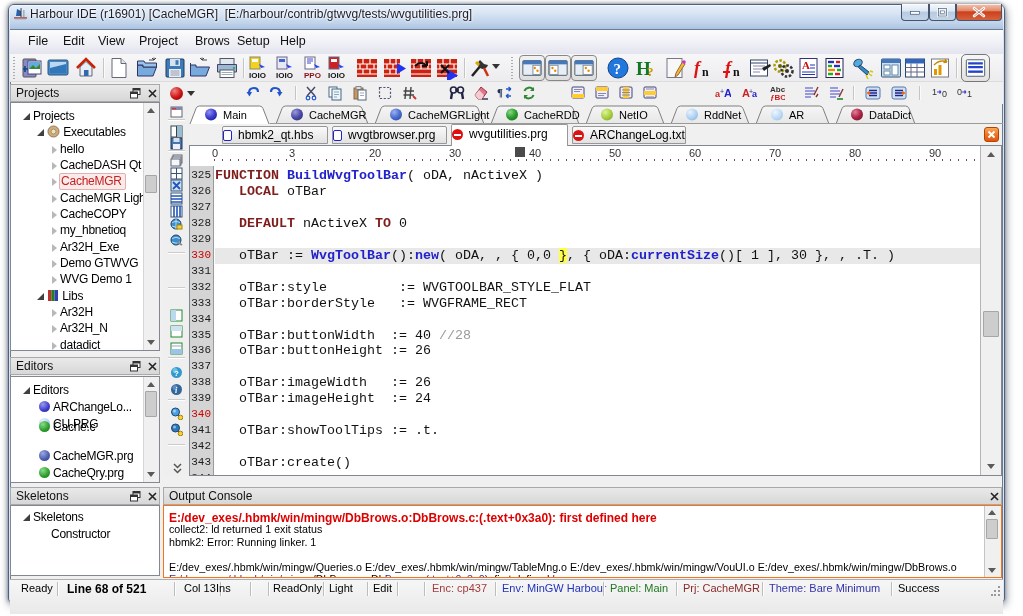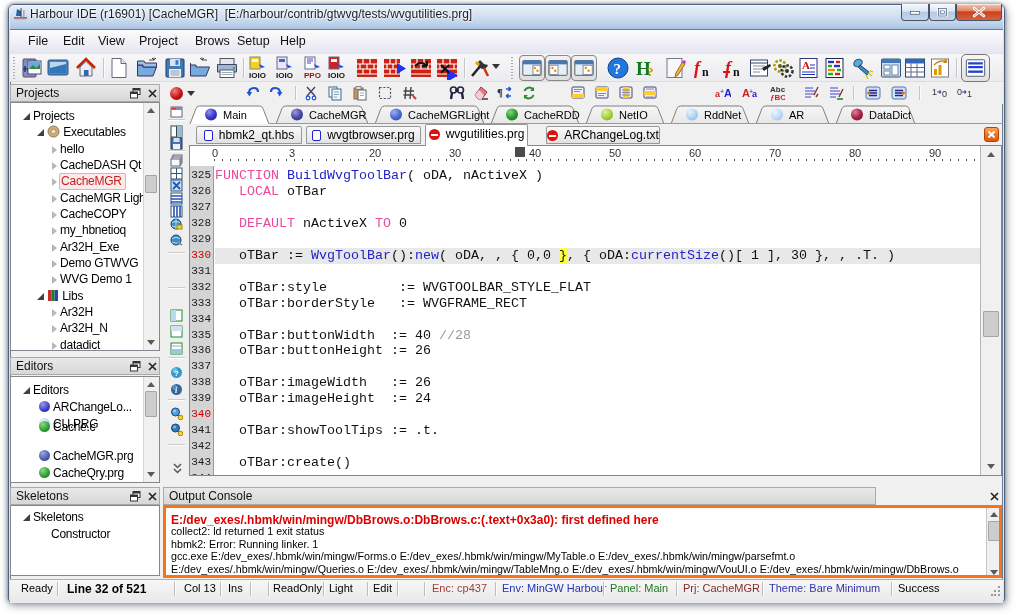--- a/index.html
+++ b/index.html
@@ -51,33 +51,33 @@
 .arrU{border-bottom:5px solid #5a5a5a;}
 .arrD{border-top:5px solid #5a5a5a;}
 
 .trow{position:absolute;white-space:nowrap;height:16px;line-height:16px;font-size:12px;letter-spacing:-0.25px;}
 .tri{display:inline-block;width:0;height:0;border-right:7px solid #404040;border-top:7px solid transparent;
  vertical-align:0px;}
 .tric{display:inline-block;width:0;height:0;border-top:4px solid transparent;border-bottom:4px solid transparent;
  border-left:5px solid #b8b8b8;vertical-align:-1px;}
 .ball{display:inline-block;width:11px;height:11px;border-radius:50%;vertical-align:-1px;}
 
-#status{position:absolute;left:10px;top:579px;width:993px;height:24px;
+#status{position:absolute;left:10px;top:579px;width:993px;height:35px;
  background:linear-gradient(#f6f6f6,#e9e9e9);border-top:1px solid #aeaeae;font-size:11px;color:#000;padding-left:36px;}
 #status span{position:absolute;top:2px;white-space:nowrap;}
 .ssep{position:absolute;top:2px;height:14px;width:1px;background:#bdbdbd;box-shadow:1px 0 0 #fdfdfd;}
 .vs{position:absolute;width:13px;height:13px;}
 .vs svg{width:100%;height:100%;}
 .vsep{position:absolute;left:168px;width:17px;height:1px;background:#ccc;box-shadow:0 1px 0 #fff;}
-.kw{color:#ec4899;font-weight:normal;text-align:right;}
-.fn{color:#2222cc;font-weight:normal;}
+.kw{color:#7f1d1d;font-weight:bold;text-align:right;}
+.fn{color:#2222cc;font-weight:bold;}
 .cm{color:#9a9a9a;}
 
 .ftab{position:absolute;top:2px;height:18px;line-height:17px;background:linear-gradient(#fafafa,#e2e2e2);
- border:1px solid #979797;border-radius:2px 2px 0 0;text-align:center;white-space:nowrap;color:#000;}
+ border:1px solid #979797;border-radius:2px 2px 0 0;text-align:left;white-space:nowrap;color:#000;margin-left:26px;}
 .fact{top:0;height:22px;line-height:19px;background:#fff;border-bottom:none;z-index:3;}
 .fdoc{display:inline-block;width:9px;height:11px;border:1.6px solid #2222cc;border-radius:2px;
  vertical-align:-2px;margin-right:6px;background:#fff;}
 .fstop{display:inline-block;width:11px;height:11px;border-radius:50%;background:#dd1111;
  vertical-align:-2px;margin-right:6px;position:relative;}
 .fstop::after{content:"";position:absolute;left:2px;top:4.5px;width:7px;height:2px;background:#fff;}
 </style></head>
 <body>
 <div id="page">
  <div id="win"></div>
@@ -702,21 +702,21 @@
           <text x="515" y="15">RddNet</text>
     <text x="600" y="15">AR</text>
           <text x="680" y="15">DataDict</text>
    </g>
   </svg>
  </div>
 
  <div class="abs" style="left:189px;top:124px;width:814px;height:21px;font-size:12px;">
   <div class="ftab" style="left:7px;width:106px;"><span class="fdoc"></span>hbmk2_qt.hbs</div>
   <div class="ftab" style="left:117px;width:115px;"><span class="fdoc"></span>wvgtbrowser.prg</div>
-  <div class="ftab fact" style="left:236px;width:103px;"><span class="fstop"></span>wvgutilities.prg</div>
+  <div class="ftab fact" style="left:236px;width:117px;"><span class="fstop"></span>wvgutilities.prg</div>
   <div class="ftab" style="left:357px;width:114px;"><span class="fstop"></span>ARChangeLog.txt</div>
   <div class="abs" style="left:795px;top:3px;width:15px;height:15px;border-radius:3px;background:linear-gradient(#fca55a,#ee7722 50%,#e05511);border:1px solid #b34400;">
    <svg width="13" height="13">
           <path d="M3.5 3.5 L9.5 9.5 M9.5 3.5 L3.5 9.5" stroke="#fff" stroke-width="2"></path>
         </svg>
   </div>
  </div>
 
  <div class="abs" id="edbox" style="left:189px;top:145px;width:813px;height:331px;background:#fff;border:1px solid #828790;overflow:hidden;">
 
@@ -780,46 +780,45 @@
 
    oTBar:create()</pre>
 
   <div class="sb" style="left:790px;top:0;height:329px;border:none;border-left:1px solid #b5b5b5;width:21px;">
     <div class="arr arrU" style="left:6px;top:6px"></div>
     <div class="sbth" style="left:2px;width:16px;top:165px;height:26px;"></div>
     <div class="arr arrD" style="left:6px;bottom:6px"></div>
   </div>
  </div>
 
- <div class="phead" style="left:163px;top:487px;width:713px;">Output Console
+ <div class="phead" style="left:163px;top:487px;width:839px;">Output Console
    <svg class="hbtn" style="left:824px" viewBox="0 0 13 13">
         <path d="M3 3 L10 10 M10 3 L3 10" stroke="#222" stroke-width="1.6"></path>
       </svg>
  </div>
- <div class="abs" id="console" style="left:163px;top:505px;width:839px;height:73px;background:#fff;border:3px solid #f97316;overflow:hidden;font-size:10.7px;white-space:nowrap;">
+ <div class="abs" id="console" style="left:163px;top:505px;width:839px;height:73px;background:#fff;border:1px solid #f97316;overflow:hidden;font-size:10.7px;white-space:nowrap;">
   <div class="abs" style="left:5px;top:5px;color:#dd0000;font-weight:bold;font-size:12px;">E:/dev_exes/.hbmk/win/mingw/DbBrows.o:DbBrows.c:(.text+0x3a0): first defined here</div>
   <div class="abs" style="left:5px;top:17.4px;">collect2: ld returned 1 exit status</div>
   <div class="abs" style="left:5px;top:29.8px;">hbmk2: Error: Running linker. 1</div>
-  <div class="abs" style="left:5px;top:42.2px;">gcc.exe E:/dev_exes/.hbmk/win/mingw/Forms.o E:/dev_exes/.hbmk/win/mingw/MyTable.o E:/dev_exes/.hbmk/win/mingw/parsefmt.o</div>
   <div class="abs" style="left:5px;top:54.6px;">E:/dev_exes/.hbmk/win/mingw/Queries.o E:/dev_exes/.hbmk/win/mingw/TableMng.o E:/dev_exes/.hbmk/win/mingw/VouUI.o E:/dev_exes/.hbmk/win/mingw/DbBrows.o</div>
   <div class="abs" style="left:5px;top:67px;"><span style="color:#2233bb">E:/dev_exes/.hbmk/win/mingw</span>/DbBrows.o:Db<span style="color:#2233bb">Brows.c:(.text+0x3a0)</span>: first defined <span style="color:#2233bb">here</span></div>
   <div class="sb" style="left:820px;top:0;height:71px;border:none;border-left:1px solid #c5c5c5;width:17px;">
     <div class="arr arrU" style="top:4px"></div>
     <div class="sbth" style="top:13px;height:20px;"></div>
     <div class="arr arrD" style="bottom:4px"></div>
   </div>
  </div>
  <div id="status">
   <span style="left:11px">Ready</span>
   <div class="ssep" style="left:47px"></div>
-  <span style="left:57px;font-weight:bold;font-size:12px">Line 32 of 521</span>
+  <span style="left:57px;font-weight:bold;font-size:12px">Line 68 of 521</span>
   <div class="ssep" style="left:164px"></div>
   <span style="left:174px">Col 13</span>
   <div class="ssep" style="left:210px"></div>
-  <span style="left:218px">Ins</span>
+  <span style="left:206px">Ins</span>
   <div class="ssep" style="left:240px"></div>
   <div class="ssep" style="left:258px"></div>
   <span style="left:263px">ReadOnly</span>
   <div class="ssep" style="left:313px"></div>
   <span style="left:319px">Light</span>
   <div class="ssep" style="left:357px"></div>
   <span style="left:363px">Edit</span>
   <div class="ssep" style="left:387px"></div>
   <div class="ssep" style="left:414px"></div>
   <span style="left:422px;color:#a33c3c">Enc: cp437</span>

